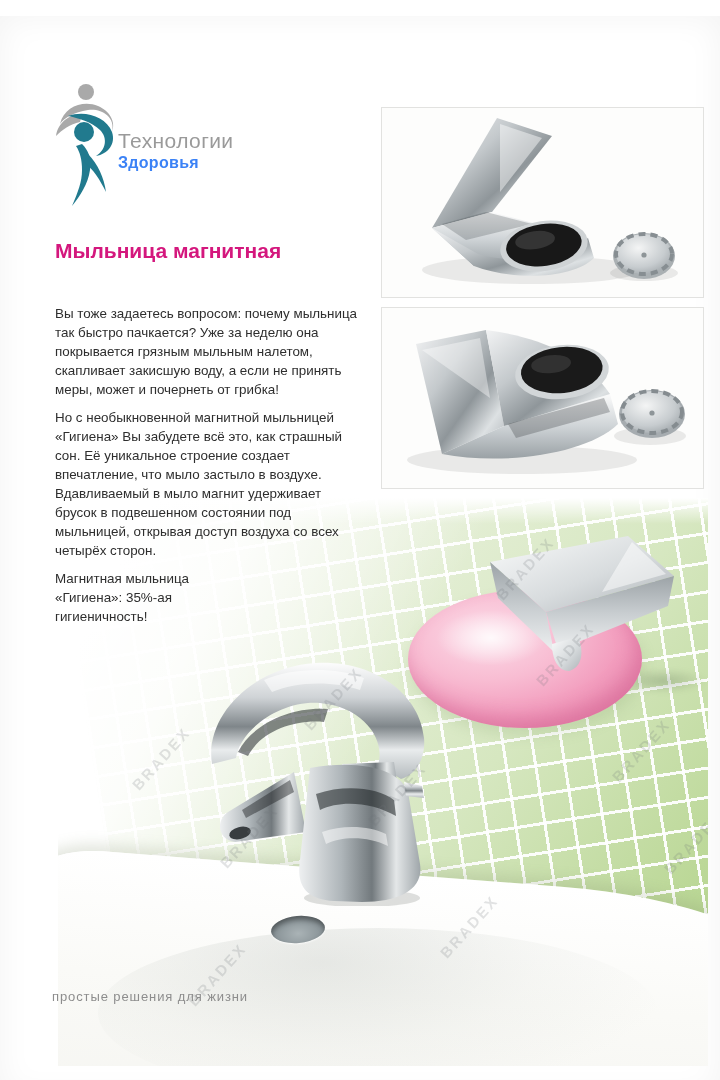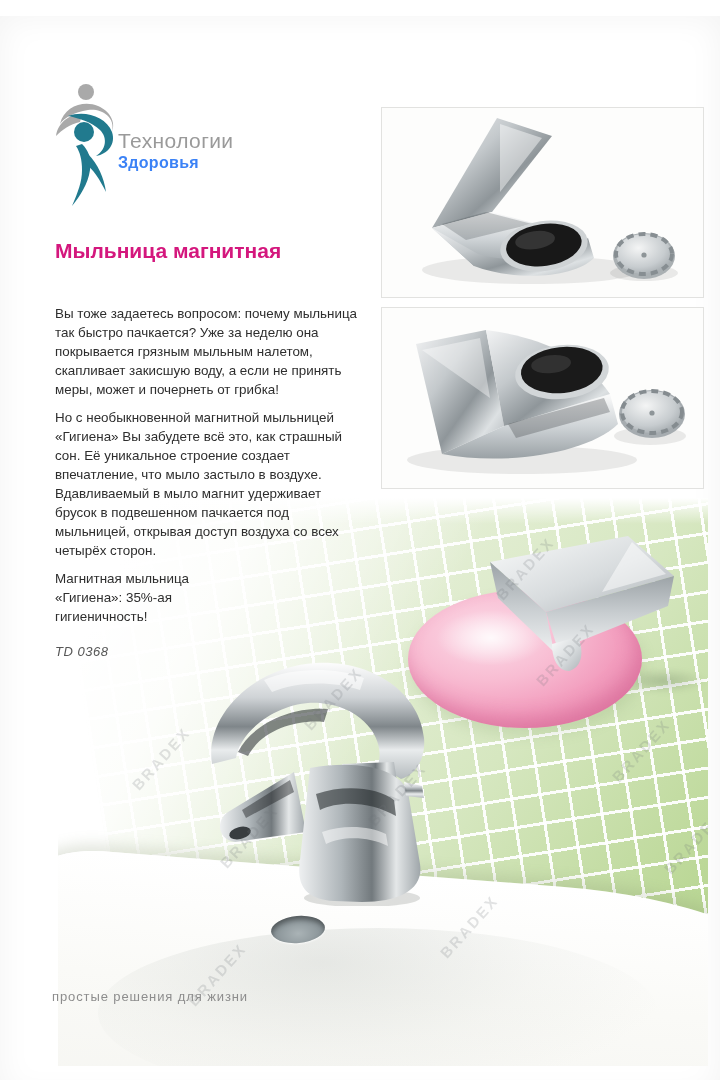--- a/index.html
+++ b/index.html
@@ -94,23 +94,22 @@
       <div class="logo-line2">Здоровья</div>
     </div>
   </div>
 
   <div class="title">
     <div>Мыльница магнитная</div>
   </div>
 
   <div class="copy">
     <p>Вы тоже задаетесь вопросом: почему мыльница так быстро пачкается? Уже за неделю она покрывается грязным мыльным налетом, скапливает закисшую воду, а если не принять меры, может и почернеть от грибка!</p>
-    <p>Но с необыкновенной магнитной мыльницей «Гигиена» Вы забудете всё это, как страшный сон. Её уникальное строение создает впечатление, что мыло застыло в воздухе. Вдавливаемый в мыло магнит удерживает брусок в подвешенном пачкается под мыльницей, открывая доступ воздуха со всех четырёх сторон.</p>
+    <p>Но с необыкновенной магнитной мыльницей «Гигиена» Вы забудете всё это, как страшный сон. Её уникальное строение создает впечатление, что мыло застыло в воздухе. Вдавливаемый в мыло магнит удерживает брусок в подвешенном состоянии под мыльницей, открывая доступ воздуха со всех четырёх сторон.</p>
     <p class="narrow">Магнитная мыльница «Гигиена»: 35%-ая гигиеничность!</p>
-    <div class="code">TD 0368</div>
   </div>
 
   <div class="photo photo1">
     <svg width="319" height="187" viewBox="0 0 319 187">
       <defs>
         <linearGradient id="chA" x1="0" y1="0" x2="1" y2="1">
           <stop offset="0" stop-color="#f2f3f4"></stop>
             <stop offset=".35" stop-color="#c4c9cc"></stop>
           <stop offset=".6" stop-color="#8f969a"></stop>
             <stop offset=".8" stop-color="#dde1e3"></stop>

